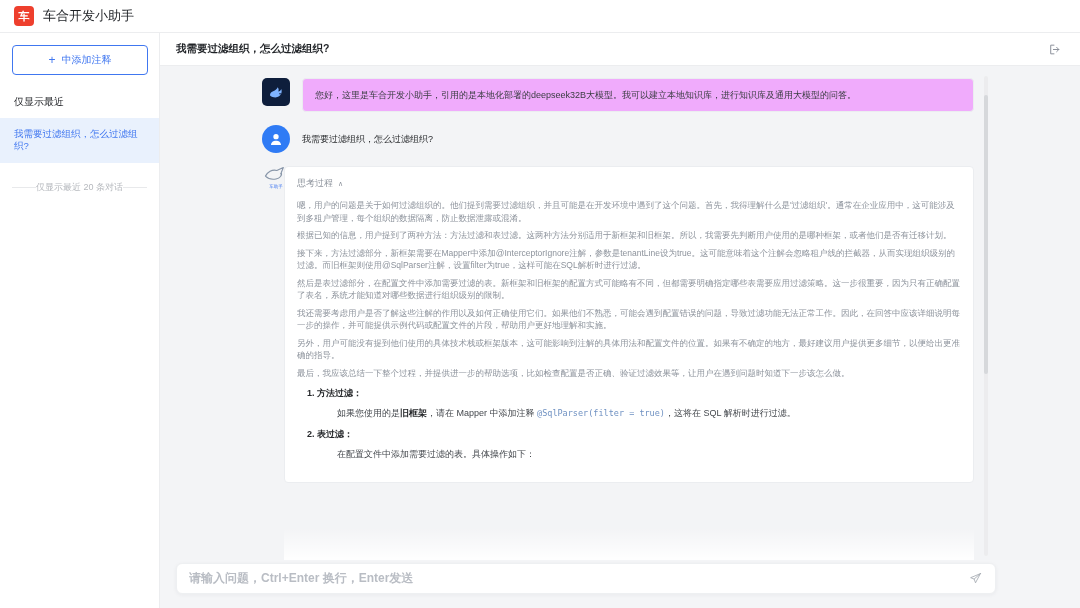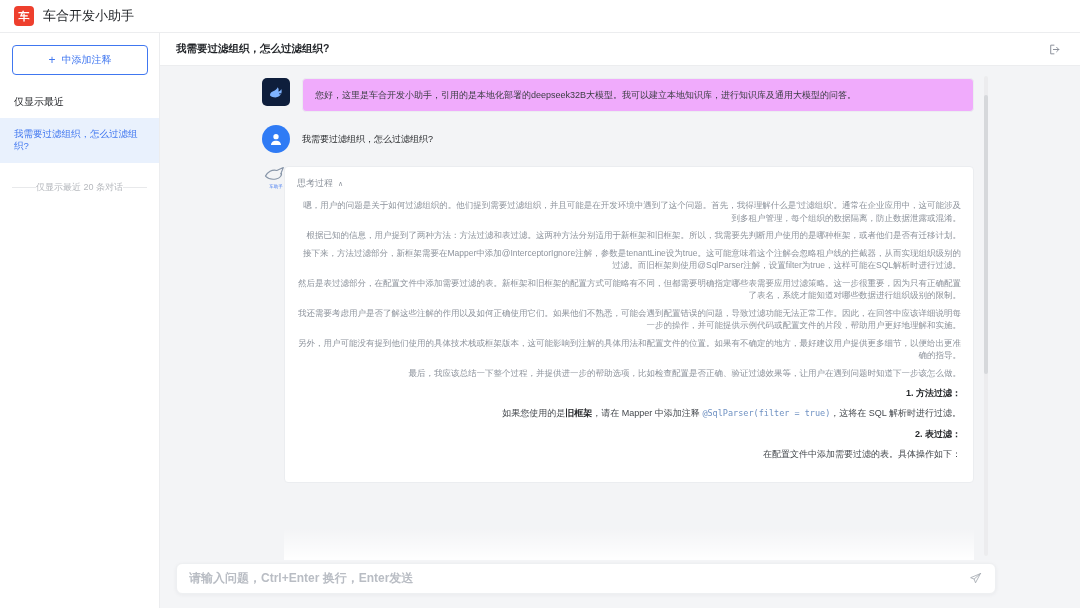--- a/index.html
+++ b/index.html
@@ -43,21 +43,21 @@
   .avatar-user { background:#2f7bf5; border-radius:50%; display:flex; align-items:center; justify-content:center; }
   .avatar-line { display:flex; flex-direction:column; align-items:center; }
   .avatar-line .tag { font-size:4.5px; color:#4077f0; margin-top:1px; white-space:nowrap; }
 
   .bubble { margin-left:142px; margin-right:106px; background:#f0abfc; border:1px solid #ebedf0;
     border-radius:4px; padding:9px 12px; font-size:9px; color:#3a3d42; line-height:14px; }
   .row-1 { margin-bottom:13px; }
   .row-2 { margin-bottom:13px; height:28px; }
   .user-text { margin-left:142px; margin-right:106px; font-size:9px; color:#26282b; line-height:28px; }
   .bubble-deep { margin-left:124px; margin-right:106px; background:#fff; border:1px solid #ebedf0;
-    border-radius:4px; padding:10px 12px 14px;text-align:right; }
+    border-radius:4px; padding:10px 12px 14px; }
 
   .think-head { font-size:9px; color:#8d939c; margin-bottom:9px; cursor:pointer; display:flex; align-items:center; gap:5px; }
   .think-head .caret { font-size:7px; color:#8d939c; }
   .think p { font-size:8.5px; color:#8d939c; line-height:12.5px; margin:0 0 5px; }
 
   .answer { font-size:9px; color:#45494e; line-height:13px; }
   .ans-intro { margin:9px 0 8px; color:#35383d; }
   .step-head { margin:8px 0 7px; padding-left:10px; color:#26282b; font-weight:bold; }
   .step-line { padding-left:40px; margin:7px 0; }
   .answer b { color:#26282b; }

